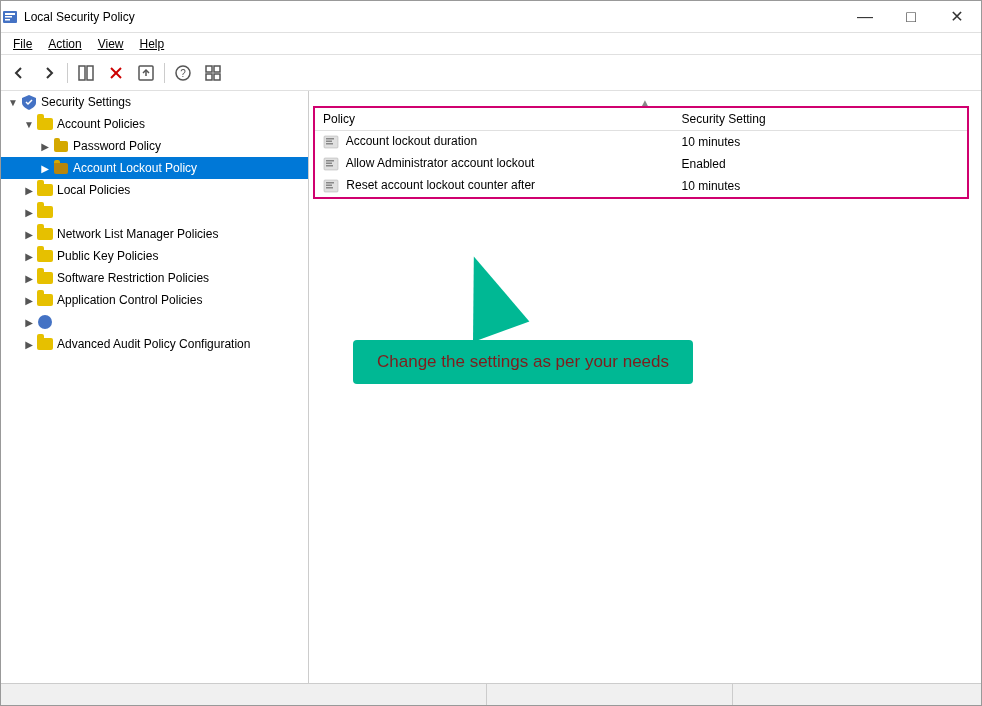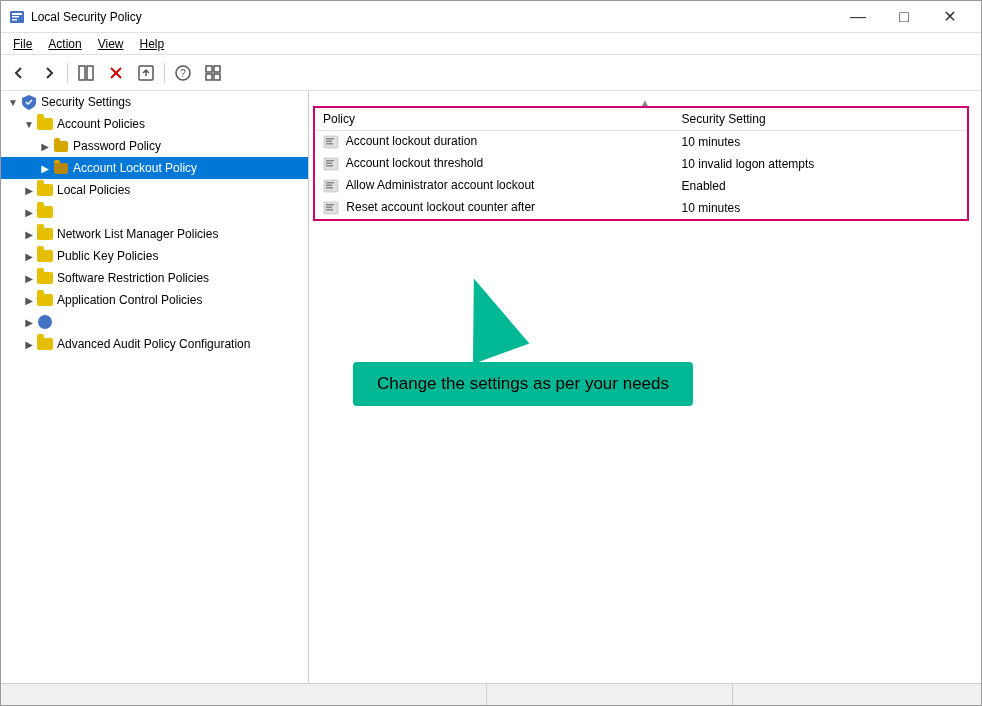--- a/index.html
+++ b/index.html
@@ -20,21 +20,21 @@
       border: 1px solid #999;
       display: flex;
       flex-direction: column;
     }
 
     .title-bar {
       background: #fff;
       height: 32px;
       display: flex;
       align-items: center;
-      padding: 0 8px;
+      padding: 0 1px;
       border-bottom: 1px solid #e0e0e0;
       user-select: none;
     }
 
     .title-bar-icon {
       width: 16px;
       height: 16px;
       margin-right: 6px;
       display: flex;
       align-items: center;
@@ -495,34 +495,20 @@
             <tr>
               <td>
                 <span class="policy-row-icon">
                   <svg width="16" height="16" viewBox="0 0 16 16">
                     <rect x="1" y="2" width="14" height="12" rx="1" fill="#e0e0e0" stroke="#aaa" stroke-width="0.5"></rect>
                     <rect x="3" y="4" width="8" height="1.5" fill="#888"></rect>
                     <rect x="3" y="6.5" width="6" height="1.5" fill="#888"></rect>
                     <rect x="3" y="9" width="7" height="1.5" fill="#888"></rect>
                   </svg>
                 </span>
-                <span>Account lockout threshold</span>
-              </td>
-              <td>10 invalid logon attempts</td>
-            </tr>
-            <tr>
-              <td>
-                <span class="policy-row-icon">
-                  <svg width="16" height="16" viewBox="0 0 16 16">
-                    <rect x="1" y="2" width="14" height="12" rx="1" fill="#e0e0e0" stroke="#aaa" stroke-width="0.5"></rect>
-                    <rect x="3" y="4" width="8" height="1.5" fill="#888"></rect>
-                    <rect x="3" y="6.5" width="6" height="1.5" fill="#888"></rect>
-                    <rect x="3" y="9" width="7" height="1.5" fill="#888"></rect>
-                  </svg>
-                </span>
                 <span>Allow Administrator account lockout</span>
               </td>
               <td>Enabled</td>
             </tr>
             <tr>
               <td>
                 <span class="policy-row-icon">
                   <svg width="16" height="16" viewBox="0 0 16 16">
                     <rect x="1" y="2" width="14" height="12" rx="1" fill="#e0e0e0" stroke="#aaa" stroke-width="0.5"></rect>
                     <rect x="3" y="4" width="8" height="1.5" fill="#888"></rect>
@@ -548,21 +534,21 @@
           border-right: 30px solid transparent;
           border-bottom: 80px solid #00b894;
           margin-left: 120px;
           margin-bottom: -2px;
           transform: rotate(-20deg);
           transform-origin: bottom left;
         "></div>
         
         <div style="
           background: #00b894;
-          color: #000000;
+          color: #7f1d1d;
           padding: 12px 24px;
           font-size: 17px;
           font-weight: 500;
           border-radius: 4px;
           white-space: nowrap;
           display: inline-block;
         ">Change the settings as per your needs</div>
       </div>
 
     </div>

